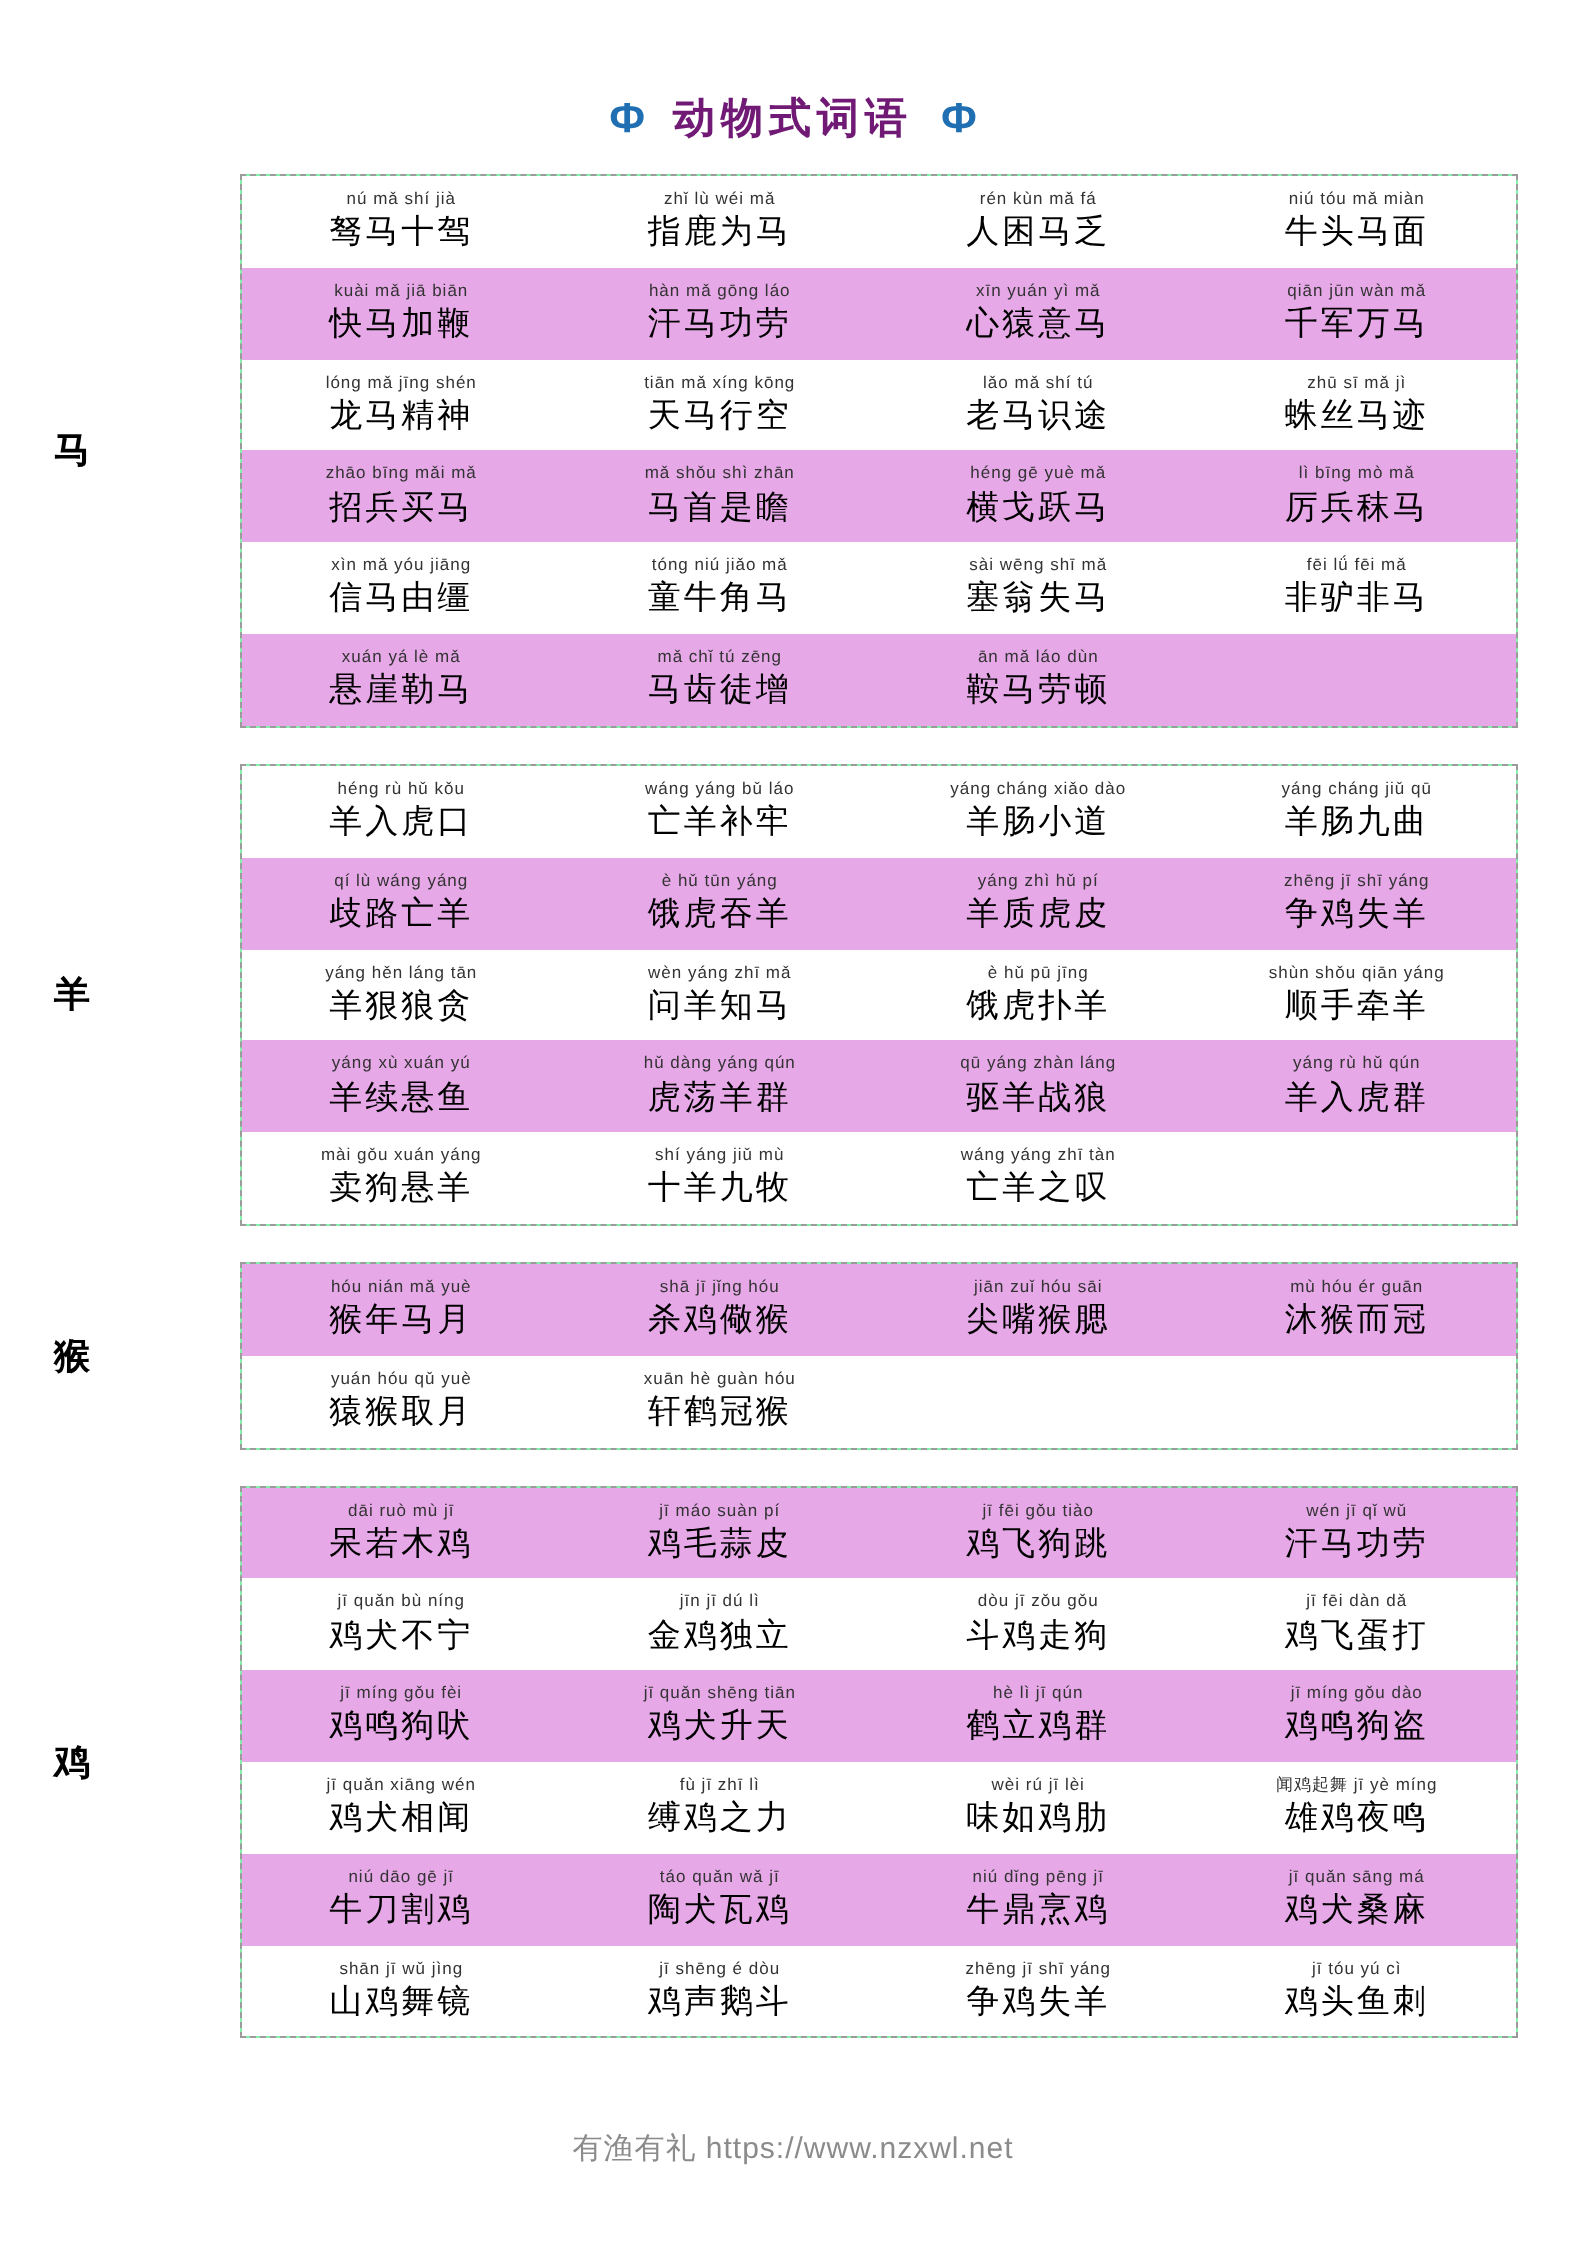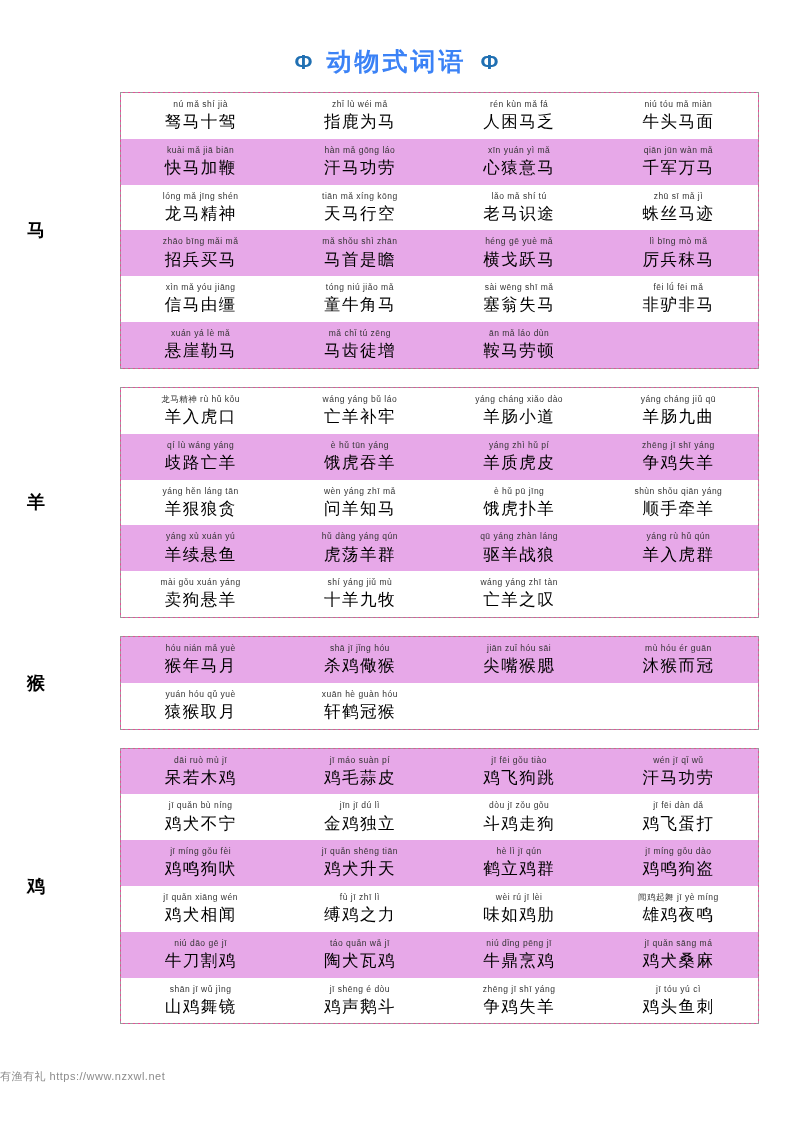--- a/index.html
+++ b/index.html
@@ -26,22 +26,22 @@
     padding-top: 45px;
     padding-bottom: 14px;
   }
   .title-deco {
     color: #1f6fb2;
     font-size: 21px;
     font-weight: bold;
     line-height: 1;
   }
   .title-text {
-    color: #3b82f6;
-    font-size: 25px;
+    color: #701a75;
+    font-size: 21px;
     font-weight: bold;
     letter-spacing: 3px;
   }
   .section {
     display: flex;
     align-items: stretch;
     margin: 0 0 18px 0;
   }
   .section-label {
     width: 72px;
@@ -50,21 +50,21 @@
     align-items: center;
     justify-content: center;
     font-size: 18px;
     font-weight: bold;
     color: #000;
   }
   .section-table {
     flex: 1;
     margin-right: 34px;
     border: 1px dashed #9b9b9b;
-    background: #ec4899;
+    background: #86efac;
     margin-left: 48px;
   }
   .row {
     display: flex;
     width: 100%;
   }
   .row.shaded { background: #e7a8e8; }
   .row.plain { background: #ffffff; }
   .cell {
     flex: 1 1 0;
@@ -90,22 +90,22 @@
     color: #000;
     letter-spacing: 1.5px;
     line-height: 1.25;
     white-space: nowrap;
   }
   .footer {
     position: absolute;
     left: 0;
     right: 0;
     bottom: 38px;
-    text-align: left;
-    font-size: 11px;
+    text-align: center;
+    font-size: 15px;
     color: #8b8b8b;
     letter-spacing: 0.5px;
   }
 </style>
 </head>
 <body>
 
 <div class="page">
 
   <div class="title-bar">
@@ -226,21 +226,21 @@
               <div class="hanzi"></div>
             </div>
           </div>
         </div>
       </div>
       <div class="section">
         <div class="section-label">羊</div>
         <div class="section-table">
           <div class="row plain">
             <div class="cell">
-              <div class="pinyin">龙马精神 rù hǔ kǒu</div>
+              <div class="pinyin">héng rù hǔ kǒu</div>
               <div class="hanzi">羊入虎口</div>
             </div>
             <div class="cell">
               <div class="pinyin">wáng yáng bǔ láo</div>
               <div class="hanzi">亡羊补牢</div>
             </div>
             <div class="cell">
               <div class="pinyin">yáng cháng xiǎo dào</div>
               <div class="hanzi">羊肠小道</div>
             </div>

